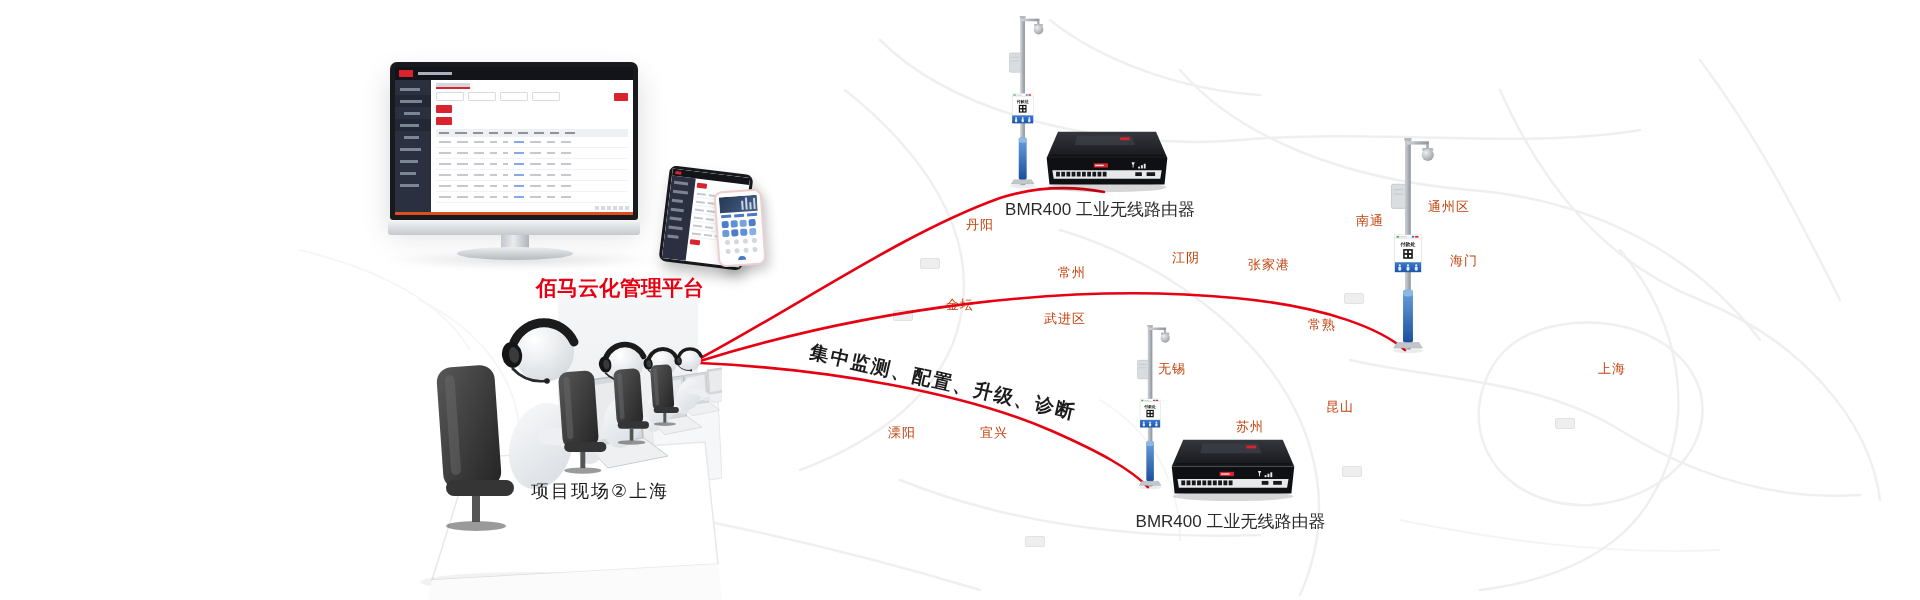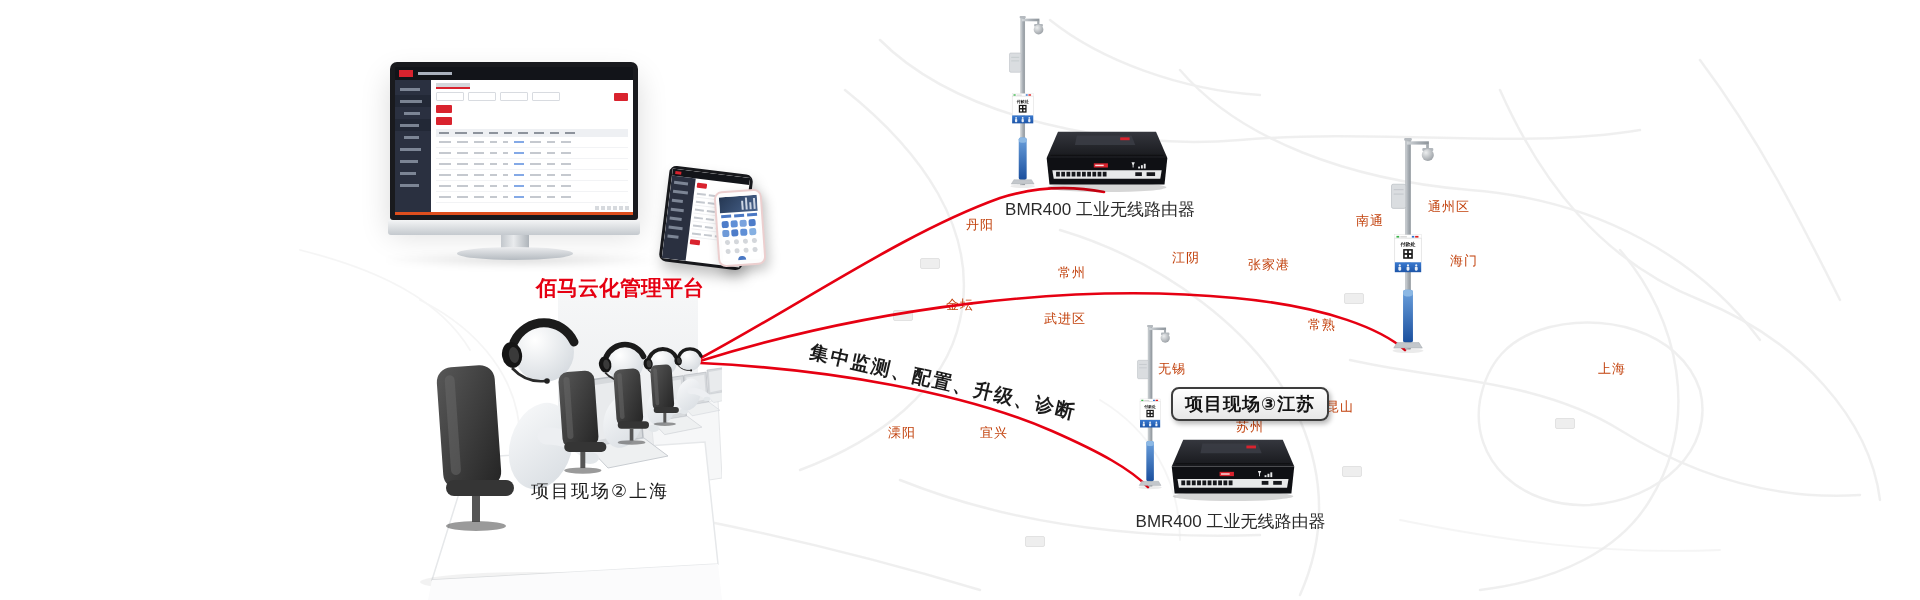--- a/index.html
+++ b/index.html
@@ -602,19 +602,18 @@
     </svg>
   <div class="router-label abs rlbl1">BMR400 工业无线路由器</div>
 
   <svg class="pole-svg" style="left:1386px;top:138px;width:66px;height:220px" viewBox="0 0 60 200">
       <use href="#sym-pole"></use>
     </svg>
 
   <svg class="pole-svg" style="left:1133px;top:325px;width:51px;height:168px" viewBox="0 0 60 200">
       <use href="#sym-pole"></use>
     </svg>
-  <div class="site-label abs lbl3">项目现场③江苏</div>
   <svg class="router-svg" style="left:1166px;top:434px;width:134px;height:69px" viewBox="0 0 140 72">
       <use href="#sym-router"></use>
     </svg>
   <div class="router-label abs rlbl2">BMR400 工业无线路由器</div>
 
 </div>
 
 </body></html>

